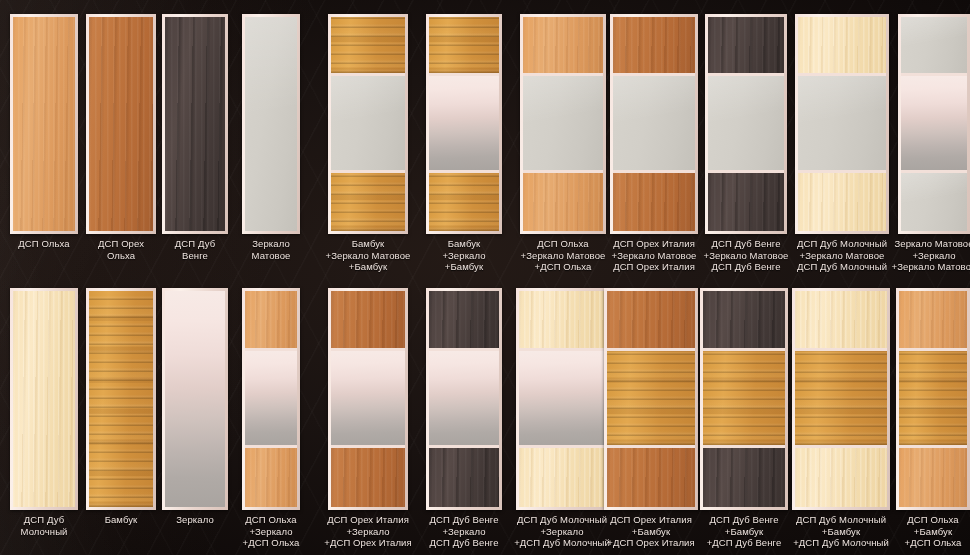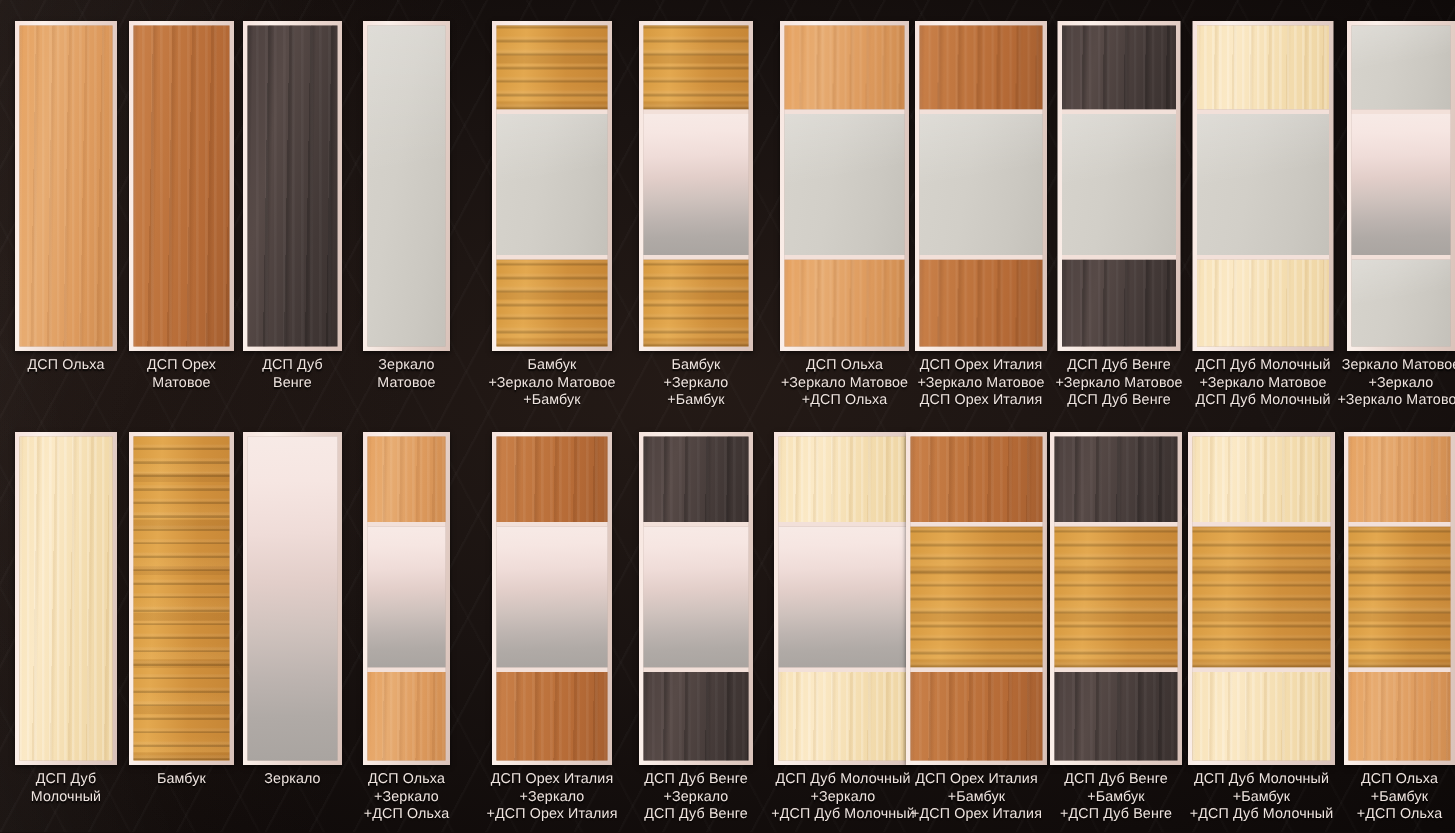--- a/index.html
+++ b/index.html
@@ -114,21 +114,21 @@
           <div class="seg m-olha" style="flex: 1 1 auto;"></div>
         </div>
       </div>
       <div class="cap" style="left: -7px; top: 238px; width: 102px;">ДСП Ольха</div>
       <div class="door" style="left: 86px; top: 14px; width: 70px; height: 220px;">
         <div class="door-inner">
           <div class="seg m-oreh" style="flex: 1 1 auto;"></div>
         </div>
       </div>
       <div class="cap" style="left: 69px; top: 238px; width: 104px;">ДСП  Орех
-Матовое</div>
+Ольха</div>
       <div class="door" style="left: 162px; top: 14px; width: 66px; height: 220px;">
         <div class="door-inner">
           <div class="seg m-venge" style="flex: 1 1 auto;"></div>
         </div>
       </div>
       <div class="cap" style="left: 145px; top: 238px; width: 100px;">ДСП  Дуб
 Венге</div>
       <div class="door" style="left: 242px; top: 14px; width: 58px; height: 220px;">
         <div class="door-inner">
           <div class="seg m-matmirror" style="flex: 1 1 auto;"></div>

